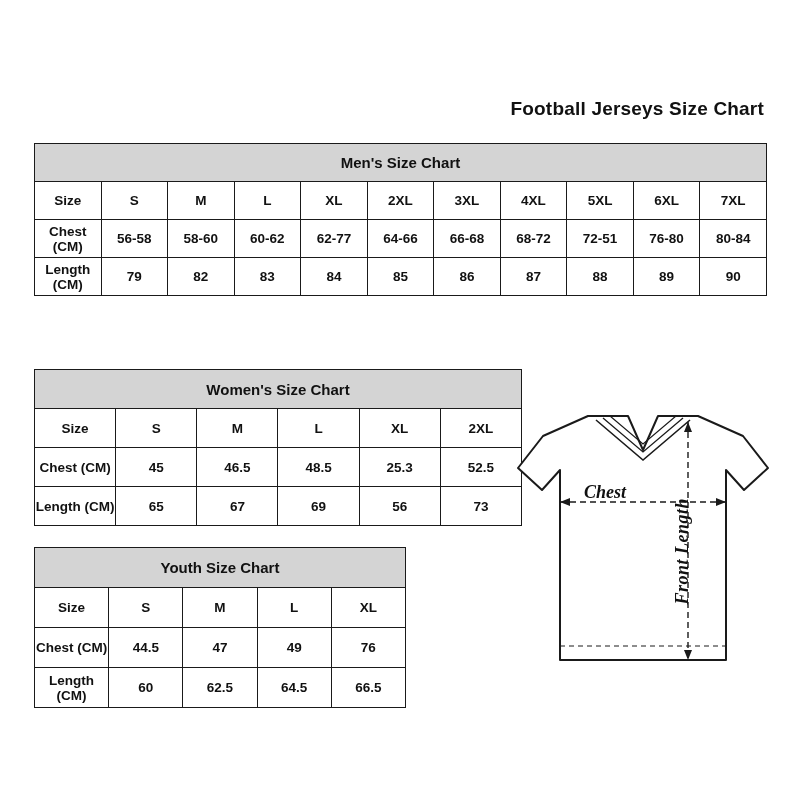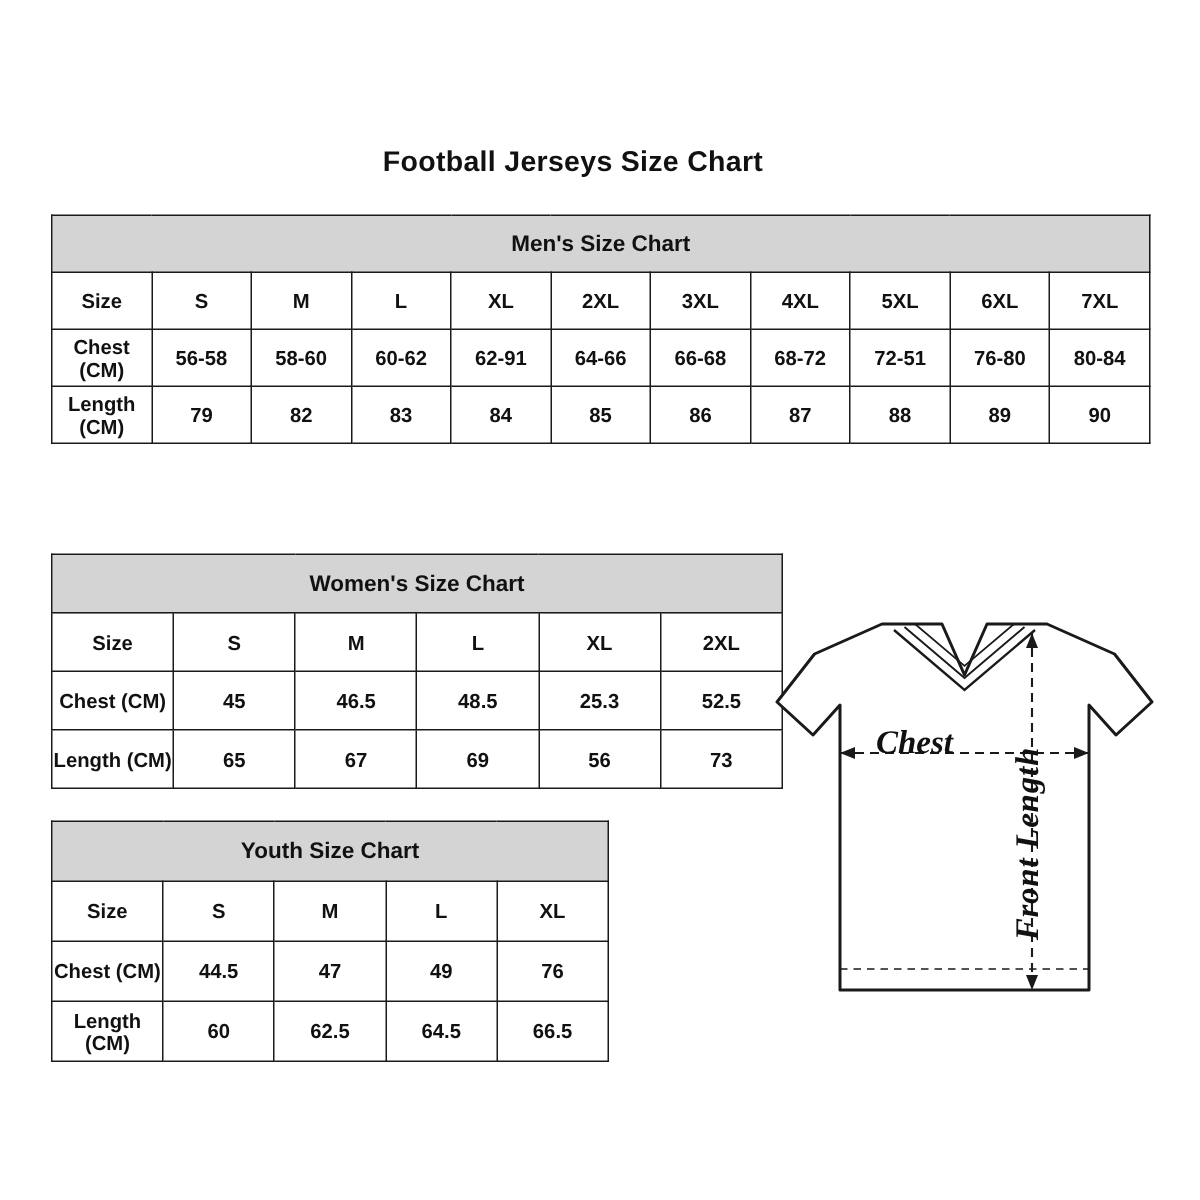--- a/index.html
+++ b/index.html
@@ -14,21 +14,21 @@
     color: #111111;
     position: relative;
     overflow: hidden;
   }
 
   #page-title {
     position: absolute;
     top: 98px;
     left: 0;
     width: 764px;
-    text-align: center;
+    text-align: right;
     font-size: 19px;
     font-weight: bold;
     letter-spacing: 0.2px;
   }
 
   table.size-table {
     border-collapse: collapse;
     table-layout: fixed;
     position: absolute;
     background: #ffffff;
@@ -90,21 +90,21 @@
     left: 498px;
     top: 398px;
     width: 290px;
     height: 290px;
   }
   .diagram-label {
     position: absolute;
     font-family: "Liberation Serif", serif;
     font-style: italic;
     font-weight: bold;
-    font-size: 22px;
+    font-size: 18px;
     color: #111111;
   }
   #chest-label {
     left: 584px;
     top: 482px;
   }
   #front-length-label {
     left: 672px;
     top: 498px;
     writing-mode: vertical-rl;
@@ -133,21 +133,21 @@
       <td>4XL</td>
       <td>5XL</td>
       <td>6XL</td>
       <td>7XL</td>
     </tr>
     <tr>
       <td class="row-label">Chest (CM)</td>
       <td>56-58</td>
       <td>58-60</td>
       <td>60-62</td>
-      <td>62-91</td>
+      <td>62-77</td>
       <td>64-66</td>
       <td>66-68</td>
       <td>68-72</td>
       <td>72-51</td>
       <td>76-80</td>
       <td>80-84</td>
     </tr>
     <tr>
       <td class="row-label">Length (CM)</td>
       <td>79</td>

